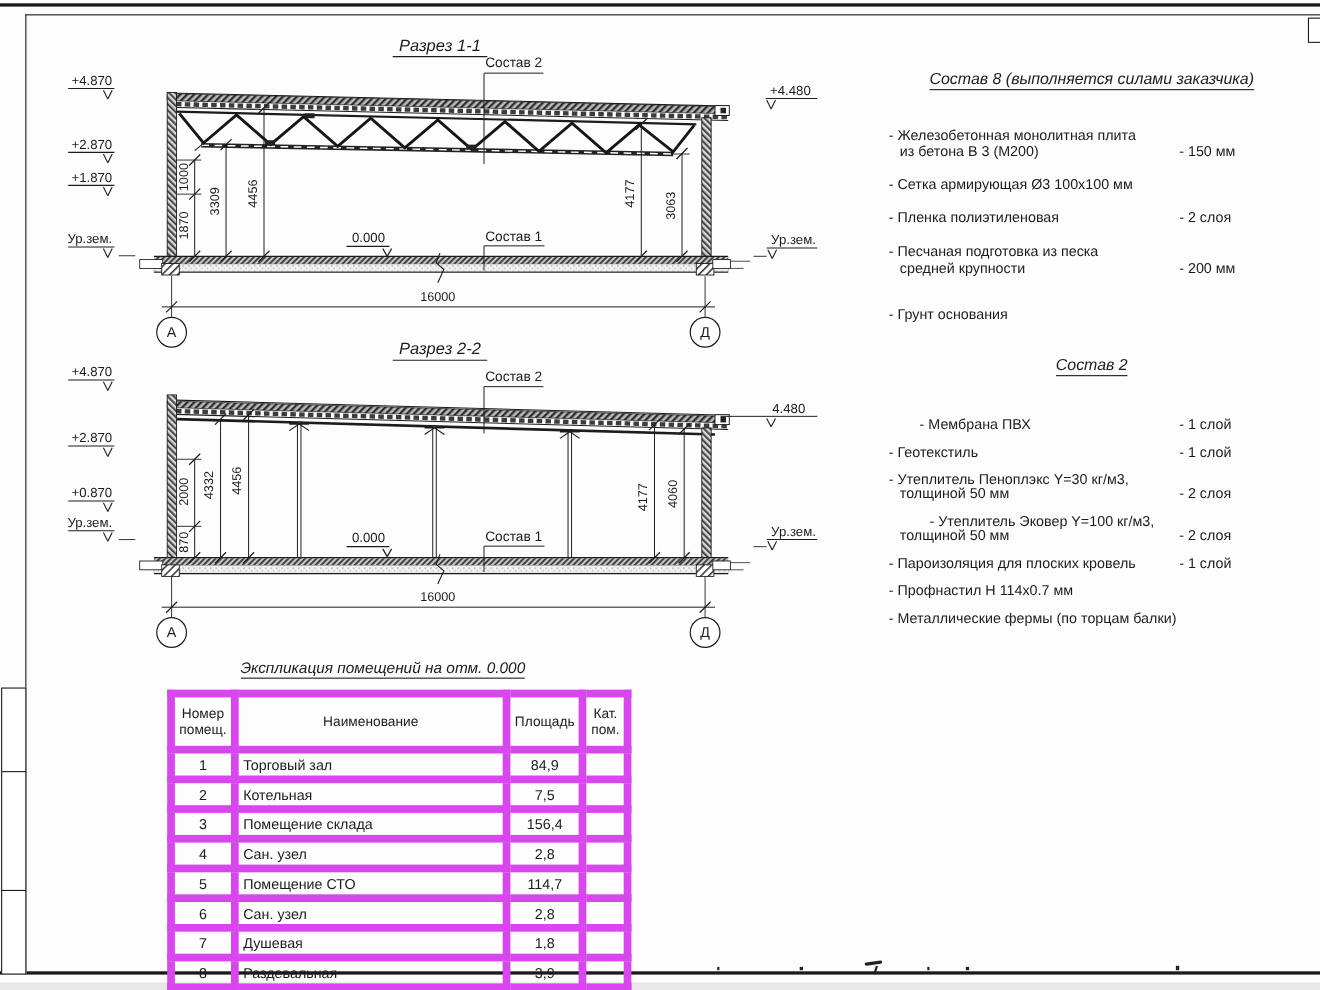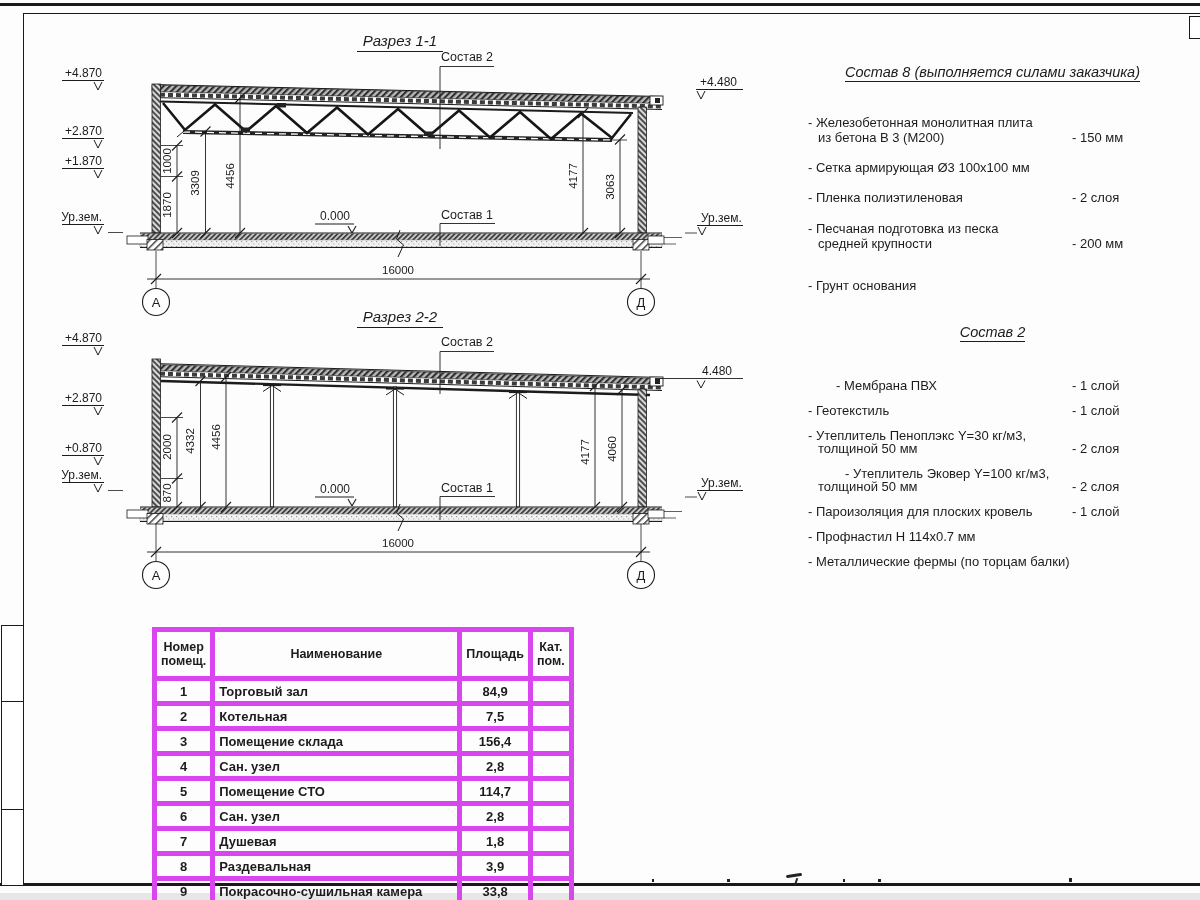--- a/index.html
+++ b/index.html
@@ -19,22 +19,22 @@
   #lists .line{position:absolute;white-space:nowrap;}
   #lists .val{position:absolute;left:272px;white-space:nowrap;}
   .list-title{position:absolute;left:0;width:385px;text-align:center;font-size:14.5px;font-style:italic;}
   .list-title span{border-bottom:1px solid #1c1c1c;padding-bottom:1px;}
   
   #tbl-title{position:absolute;left:160px;top:599px;width:376px;text-align:center;
              font-size:14px;font-style:italic;}
   #tbl-title span{border-bottom:1px solid #1c1c1c;padding-bottom:1px;}
   table.rooms{position:absolute;left:152px;top:627px;border-collapse:collapse;table-layout:fixed;
               font-size:13px;}
-  table.rooms td,table.rooms th{border:5px solid #d946ef;padding:0 4px;overflow:hidden;
-              font-weight:bold;}
+  table.rooms td,table.rooms th{border:7px solid #d946ef;padding:0 4px;overflow:hidden;
+              font-weight:normal;}
   table.rooms th{height:44px;font-size:12.5px;text-align:center;}
   table.rooms td{height:20px;}
   td.c,th.c{text-align:center;}
   td.l{text-align:left;padding-left:7px;margin-left:32px;}
   .strip-box{position:absolute;border:1px solid #1a1a1a;background:#fff;}
   .stray{position:absolute;background:#222;}
 </style>
 </head>
 <body>
 
@@ -391,20 +391,21 @@
     <div class="val" style="top:441px;">- 2 слоя</div>
     <div class="line" style="left:8px;top:466px;margin-left:37px;">- Утеплитель Эковер Y=100 кг/м3,</div>
     <div class="line" style="left:18px;top:479px;">толщиной 50 мм</div>
     <div class="val" style="top:479px;">- 2 слоя</div>
     <div class="line" style="left:8px;top:504px;">- Пароизоляция для плоских кровель</div>
     <div class="val" style="top:504px;">- 1 слой</div>
     <div class="line" style="left:8px;top:529px;">- Профнастил Н 114x0.7 мм</div>
     <div class="line" style="left:8px;top:554px;">- Металлические фермы (по торцам балки)</div>
   </div>
 
+  <div id="tbl-title"><span>Экспликация помещений на отм. 0.000</span></div>
   <table class="rooms">
     <colgroup>
         <col style="width:46px">
         <col style="width:247px">
         <col style="width:61px">
         <col style="width:31px">
       </colgroup>
     <tbody>
         <tr>
       <th class="c">

